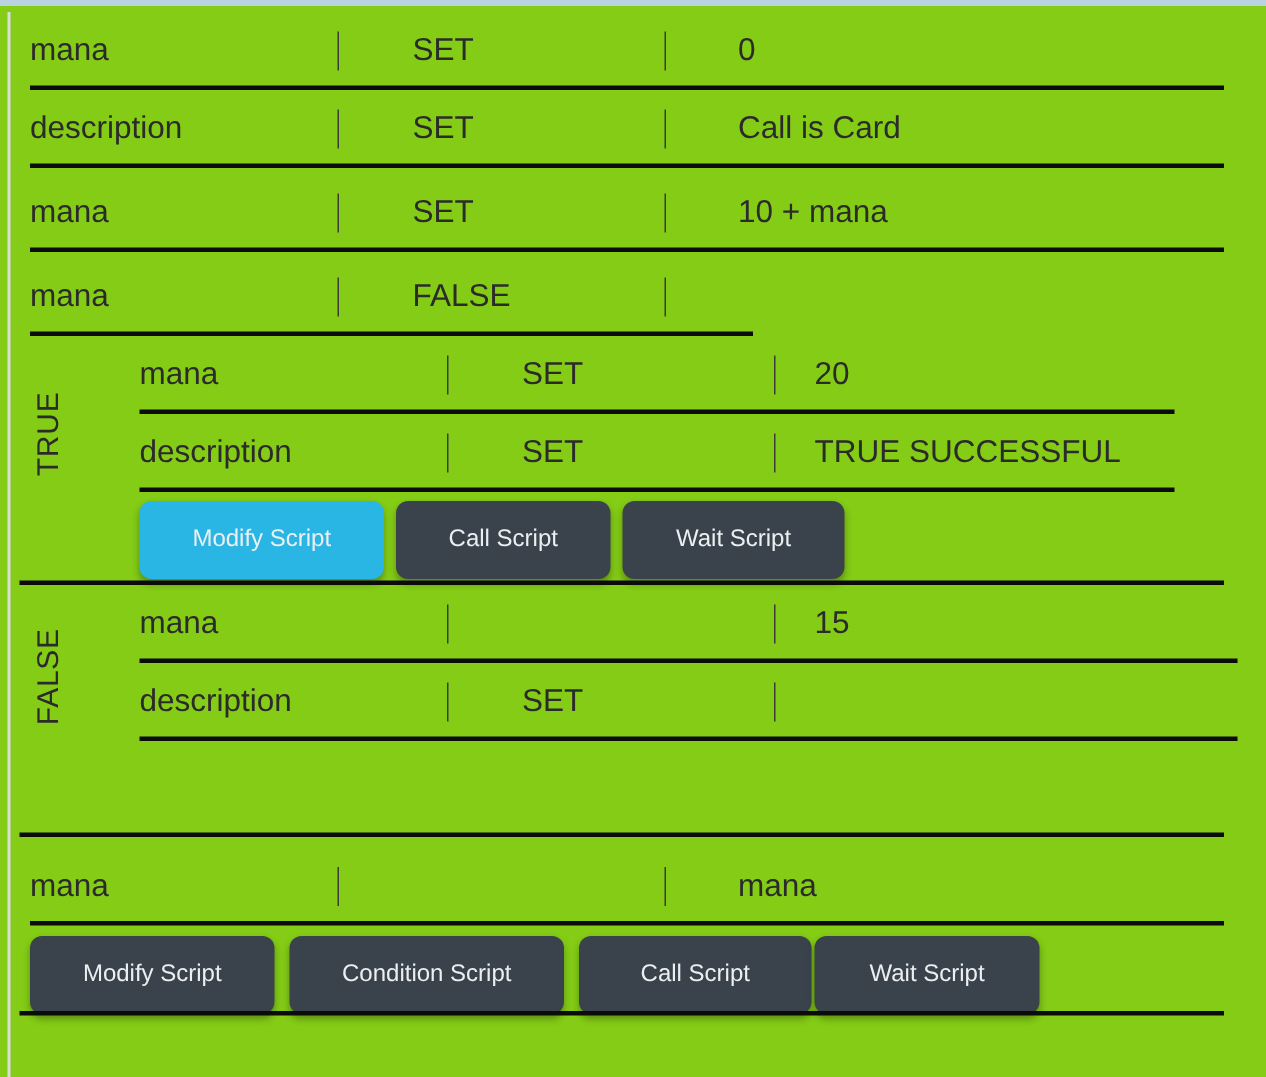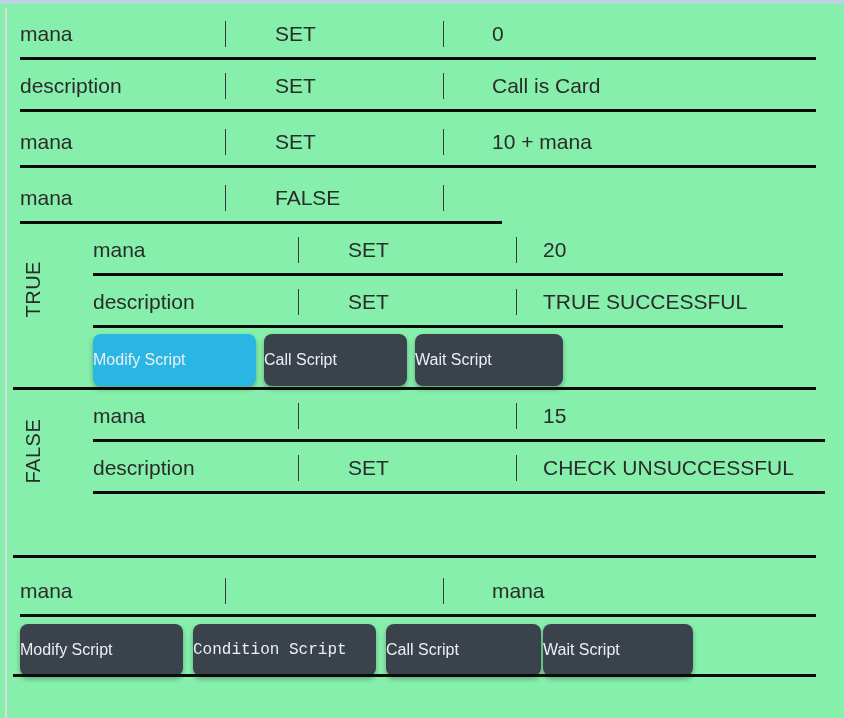--- a/index.html
+++ b/index.html
@@ -15,21 +15,21 @@
     overflow: hidden;
     position: relative;
   }
 
   
   #app {
     position: absolute;
     left: 0; top: 0;
     width: 844px;
     height: 718px;
-    background: #86efac;
+    background: #84cc16;
     border-top: 4px solid #b9d3e0;
     box-sizing: border-box;
     overflow: hidden;
   }
   #edge-left {
     position: absolute;
     left: 5px; top: 4px;
     width: 2px; height: 714px;
     background: #dcdcdc;
   }
@@ -103,21 +103,21 @@
   
   .btn-bar {
     position: relative;
     height: 56px;
   }
   .btn {
     position: absolute;
     top: 0;
     height: 52px;
     line-height: 52px;
-    text-align: left;
+    text-align: center;
     border-radius: 8px;
     font-size: 16px;
     color: #eceff1;
     background: #3a434c;
     box-shadow: 0 3px 5px rgba(0,0,0,0.30);
     cursor: pointer;
     user-select: none;
     box-sizing: border-box;
   }
   .btn.accent { background: #29b6e5; }
@@ -208,38 +208,37 @@
         <span class="sep s2"></span>
         <span class="cell c-val">15</span>
         <span class="rule"></span>
       </div>
 
       <div class="row lvl1 wide abs" style="top:52px;">
         <span class="cell c-var">description</span>
         <span class="sep s1"></span>
         <span class="cell c-op">SET</span>
         <span class="sep s2"></span>
-        <span class="cell c-val">CHECK UNSUCCESSFUL</span>
         <span class="rule"></span>
       </div>
 
       <span class="rule" style="left:6px; width:803px; top:165px;"></span>
     </div>
 
     <div class="row lvl0 abs" style="top:557px;">
       <span class="cell c-var">mana</span>
       <span class="sep s1"></span>
       <span class="sep s2"></span>
       <span class="cell c-val">mana</span>
       <span class="rule"></span>
     </div>
 
     <div class="btn-bar abs" style="top:616px;">
       <div class="btn" style="left:13px; width:163px;">Modify Script</div>
-      <div class="btn" style="left:186px; width:183px;font-family:Liberation Mono, monospace;">Condition Script</div>
+      <div class="btn" style="left:186px; width:183px;">Condition Script</div>
       <div class="btn" style="left:379px; width:155px;">Call Script</div>
       <div class="btn" style="left:536px; width:150px;">Wait Script</div>
     </div>
 
     <span class="rule abs" style="left:6px; width:803px; top:666px; position:absolute;"></span>
 
   </div>
 </div>
 
 </body></html>

